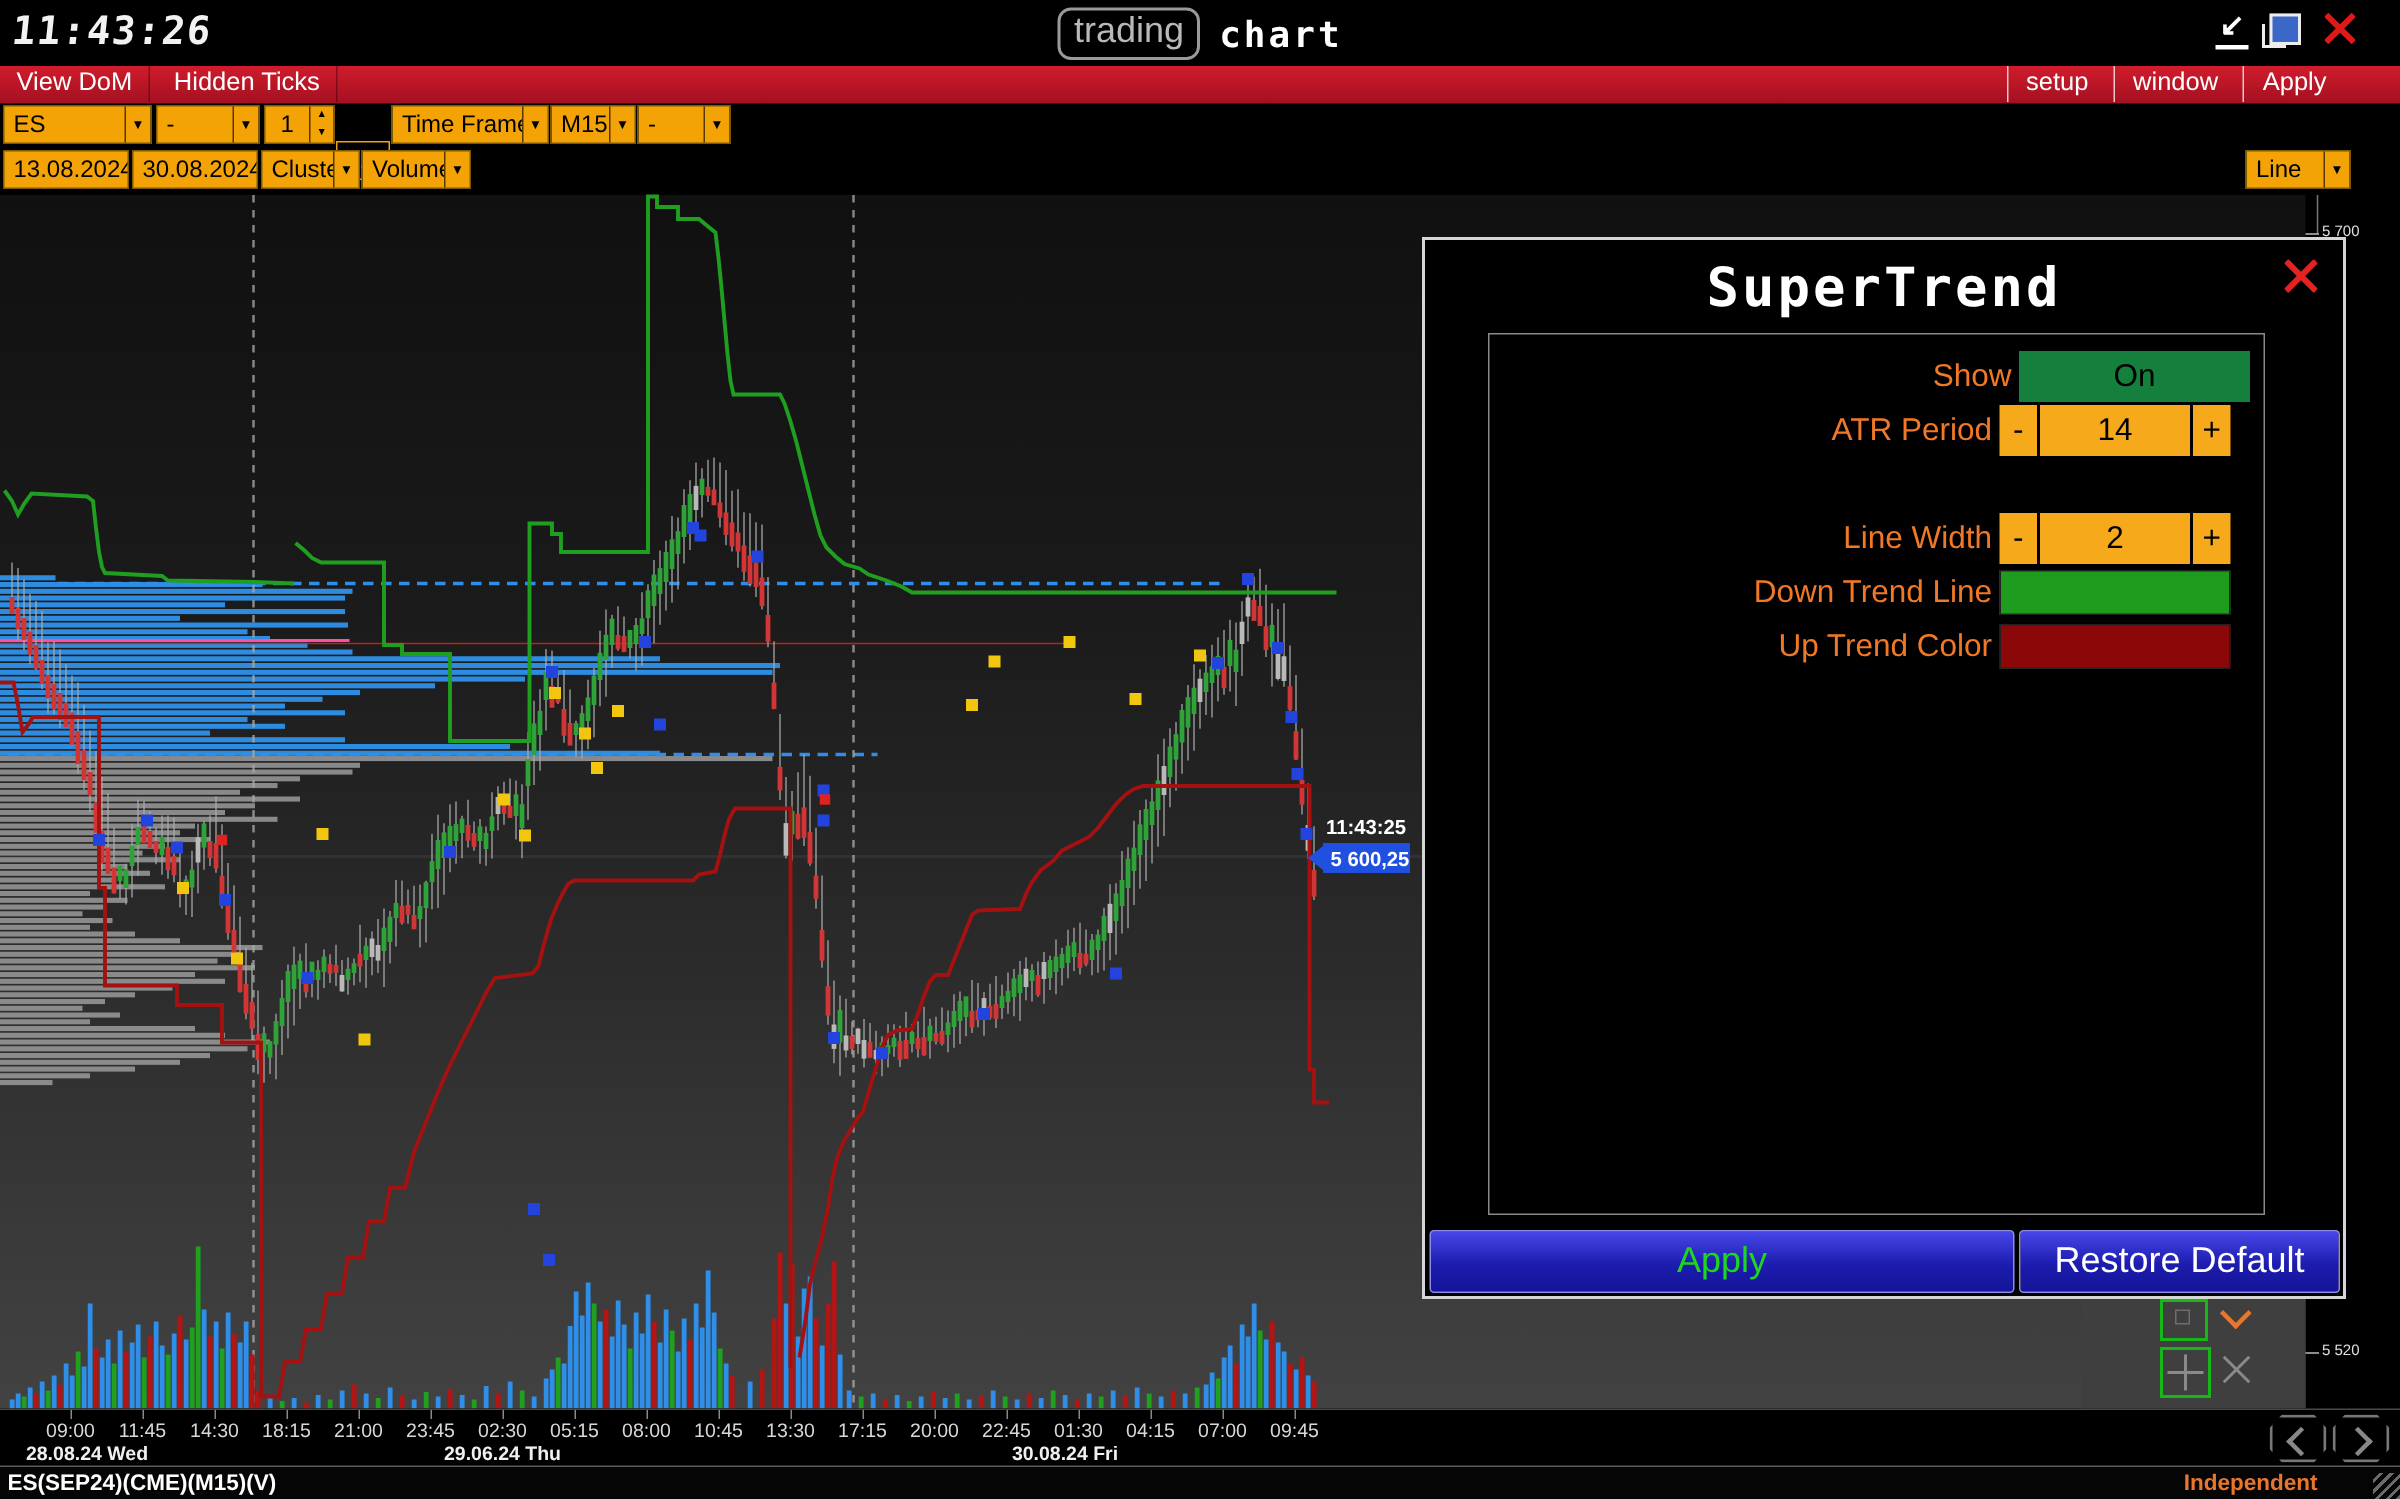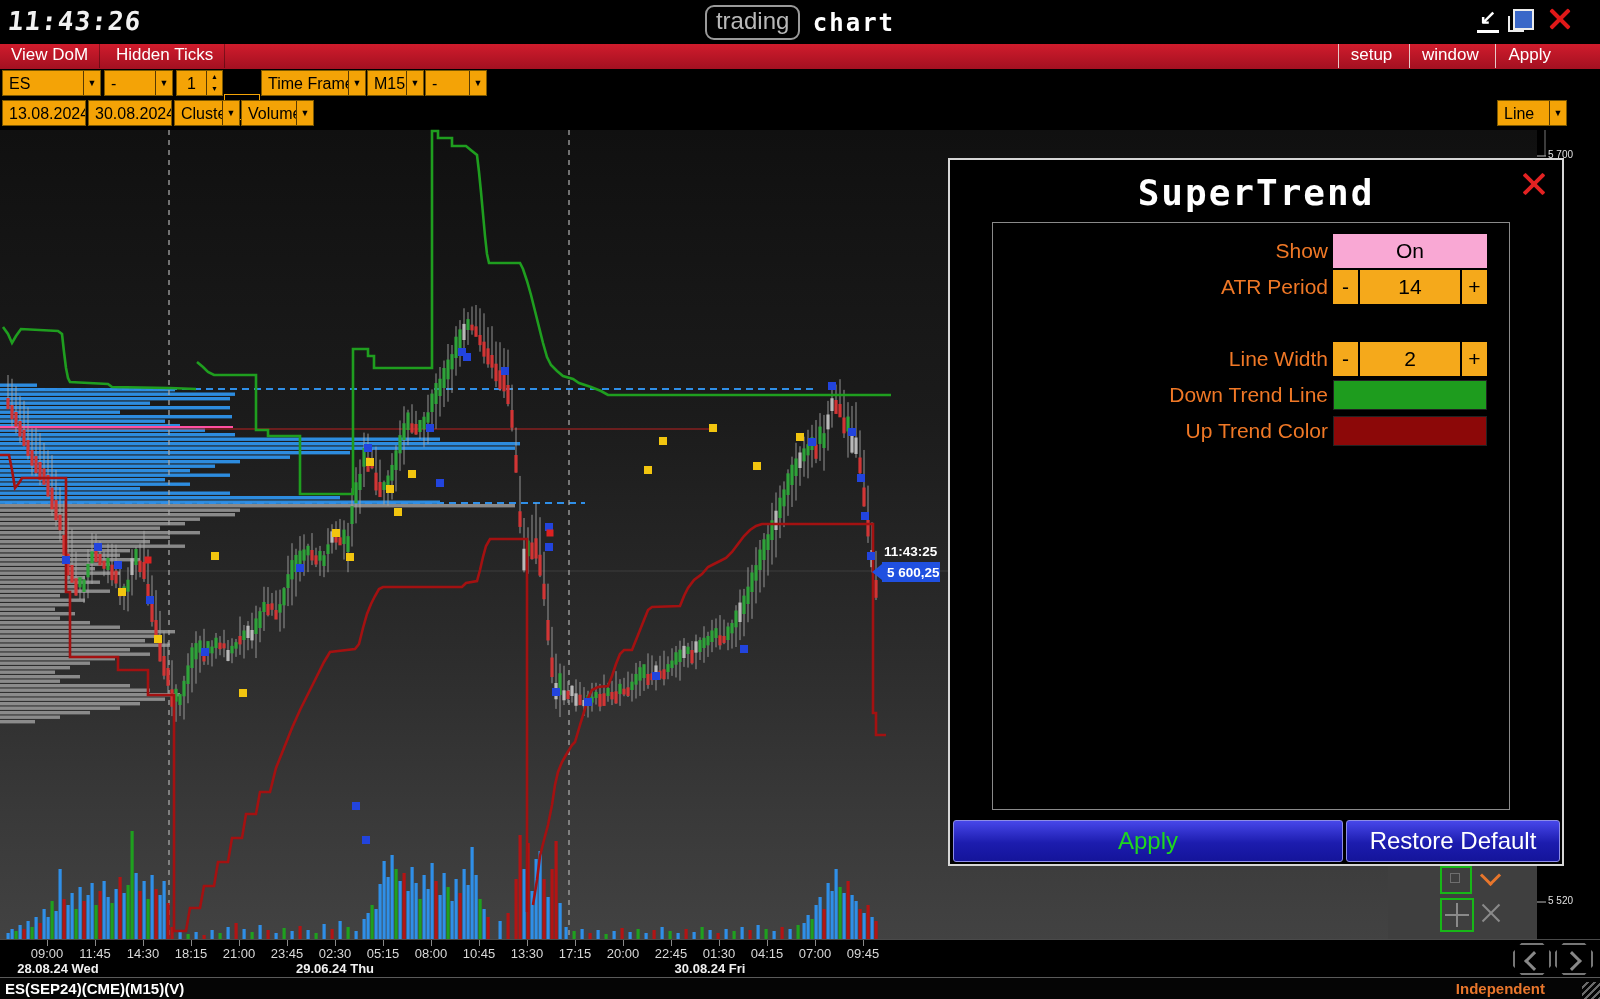--- a/index.html
+++ b/index.html
@@ -68,21 +68,21 @@
   
   #dialog{position:absolute;left:948px;top:158px;width:616px;height:708px;background:#000;
           border:2px solid #d6d6d6;box-sizing:border-box;}
   #dialog-title{position:absolute;left:0;top:12px;width:100%;text-align:center;color:#fff;
                 font-family:"DejaVu Sans Mono",monospace;font-weight:bold;font-size:36px;letter-spacing:2px;}
   #dialog-close{position:absolute;right:14px;top:10px;width:28px;height:28px;}
   #dialog-close:before,#dialog-close:after{width:28px;height:4px;background:#e32222;}
   #dialog-panel{position:absolute;left:42px;top:62px;width:516px;height:586px;border:1px solid #8a8a8a;}
   .drow{position:absolute;left:0;width:100%;height:34px;}
   .dlab{position:absolute;right:234px;top:0;color:#f07826;font-size:21px;line-height:34px;white-space:nowrap;}
-  .dctrl{position:absolute;right:75px;top:0;width:154px;height:34px;background:#f9a8d4;color:#000;
+  .dctrl{position:absolute;right:75px;top:0;width:154px;height:34px;background:#15803d;color:#000;
          font-size:21px;line-height:34px;text-align:center;box-sizing:border-box;}
   .dctrl.stepper{display:flex;background:#000;gap:2px;}
   .dctrl.stepper span{background:#f5a91b;display:block;line-height:34px;}
   .dctrl.stepper .minus,.dctrl.stepper .plus2{width:25px;flex:none;}
   .dctrl.stepper .val{flex:1;}
   .dctrl.inputv{text-align:left;padding-left:5px;}
   .swatch{position:absolute;right:75px;top:2px;width:154px;height:30px;border:1px solid #222;box-sizing:border-box;}
   .dbtn{position:absolute;top:660px;height:42px;background:linear-gradient(#4747ea,#1c1cae 55%,#14149a);
         border:1px solid #8d8de6;border-radius:3px;box-sizing:border-box;text-align:center;
         font-size:24px;line-height:40px;}
@@ -976,21 +976,21 @@
   <span id="instrument">ES(SEP24)(CME)(M15)(V)</span>
   <span id="mode-label">Independent</span>
   <span id="grip"></span>
 </div>
 
 <div id="dialog">
   <div id="dialog-title">SuperTrend</div>
   <div id="dialog-close" class="xicon"></div>
   <div id="dialog-panel"></div>
 
-  <div class="drow" style="top:74px;">
+  <div class="drow" style="top:74px;padding-left:13px;">
     <span class="dlab">Show</span>
     <div class="dctrl">On</div>
   </div>
   <div class="drow" style="top:110px;">
     <span class="dlab">ATR Period</span>
     <div class="dctrl stepper">
       <span class="minus">-</span>
       <span class="val">14</span>
       <span class="plus2">+</span>
     </div>

